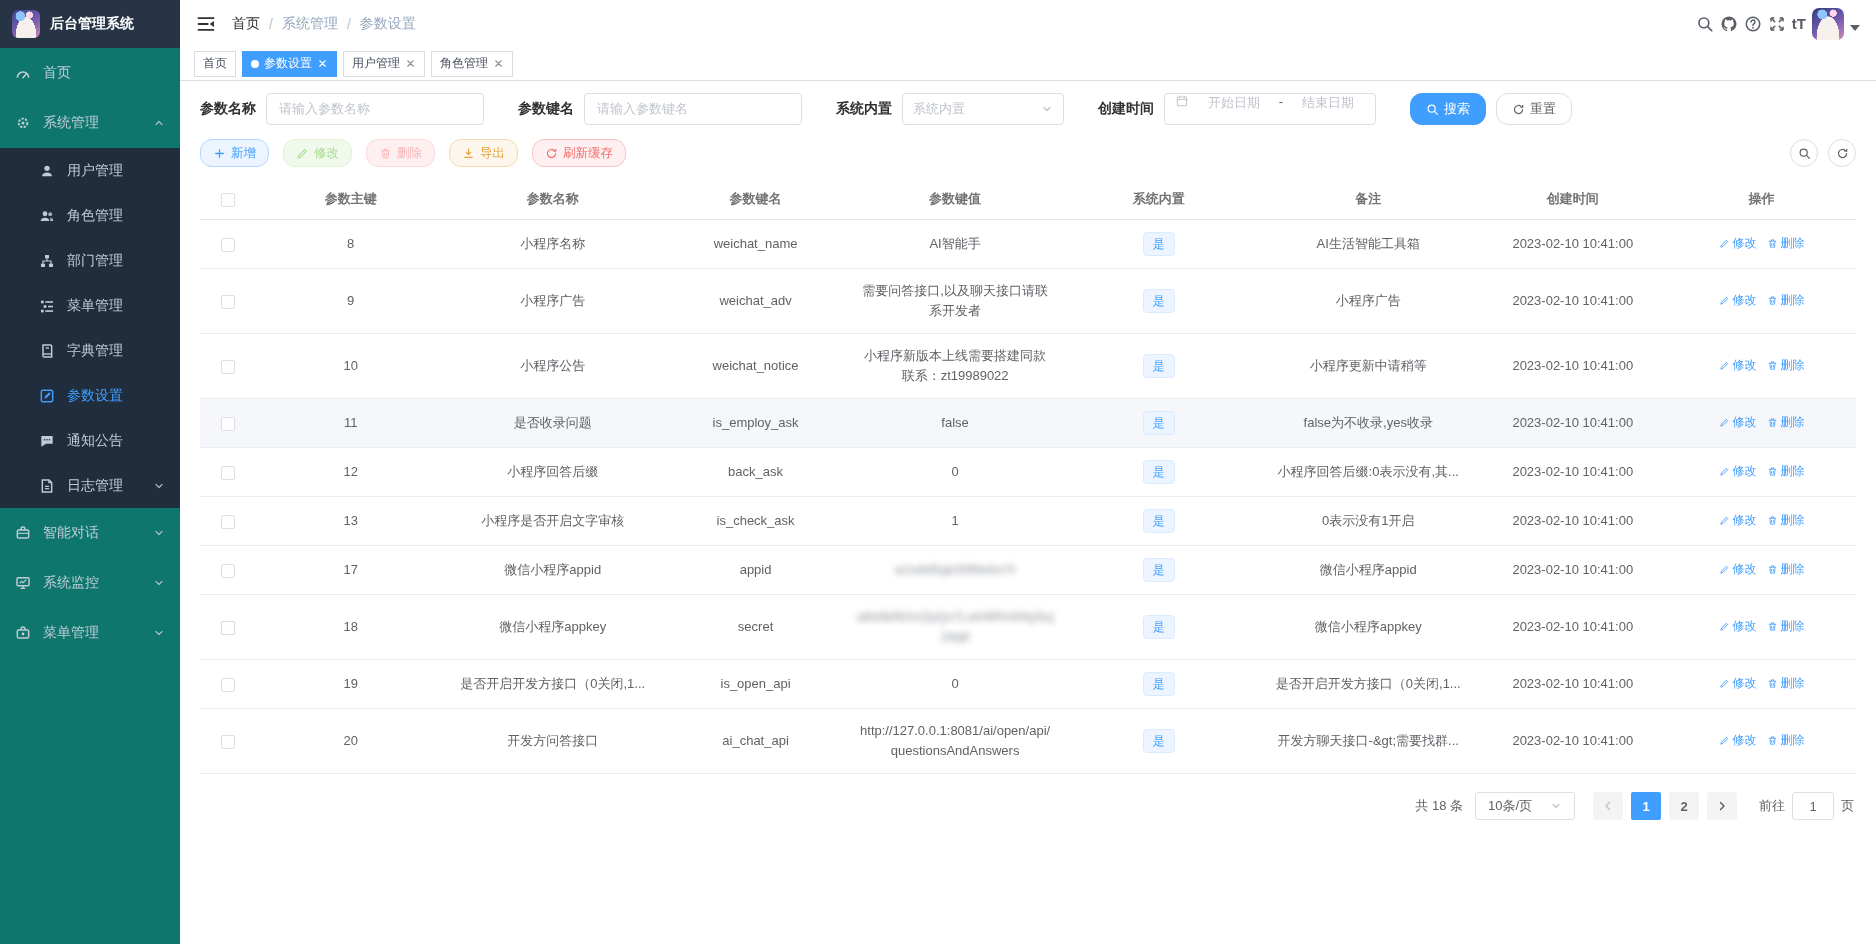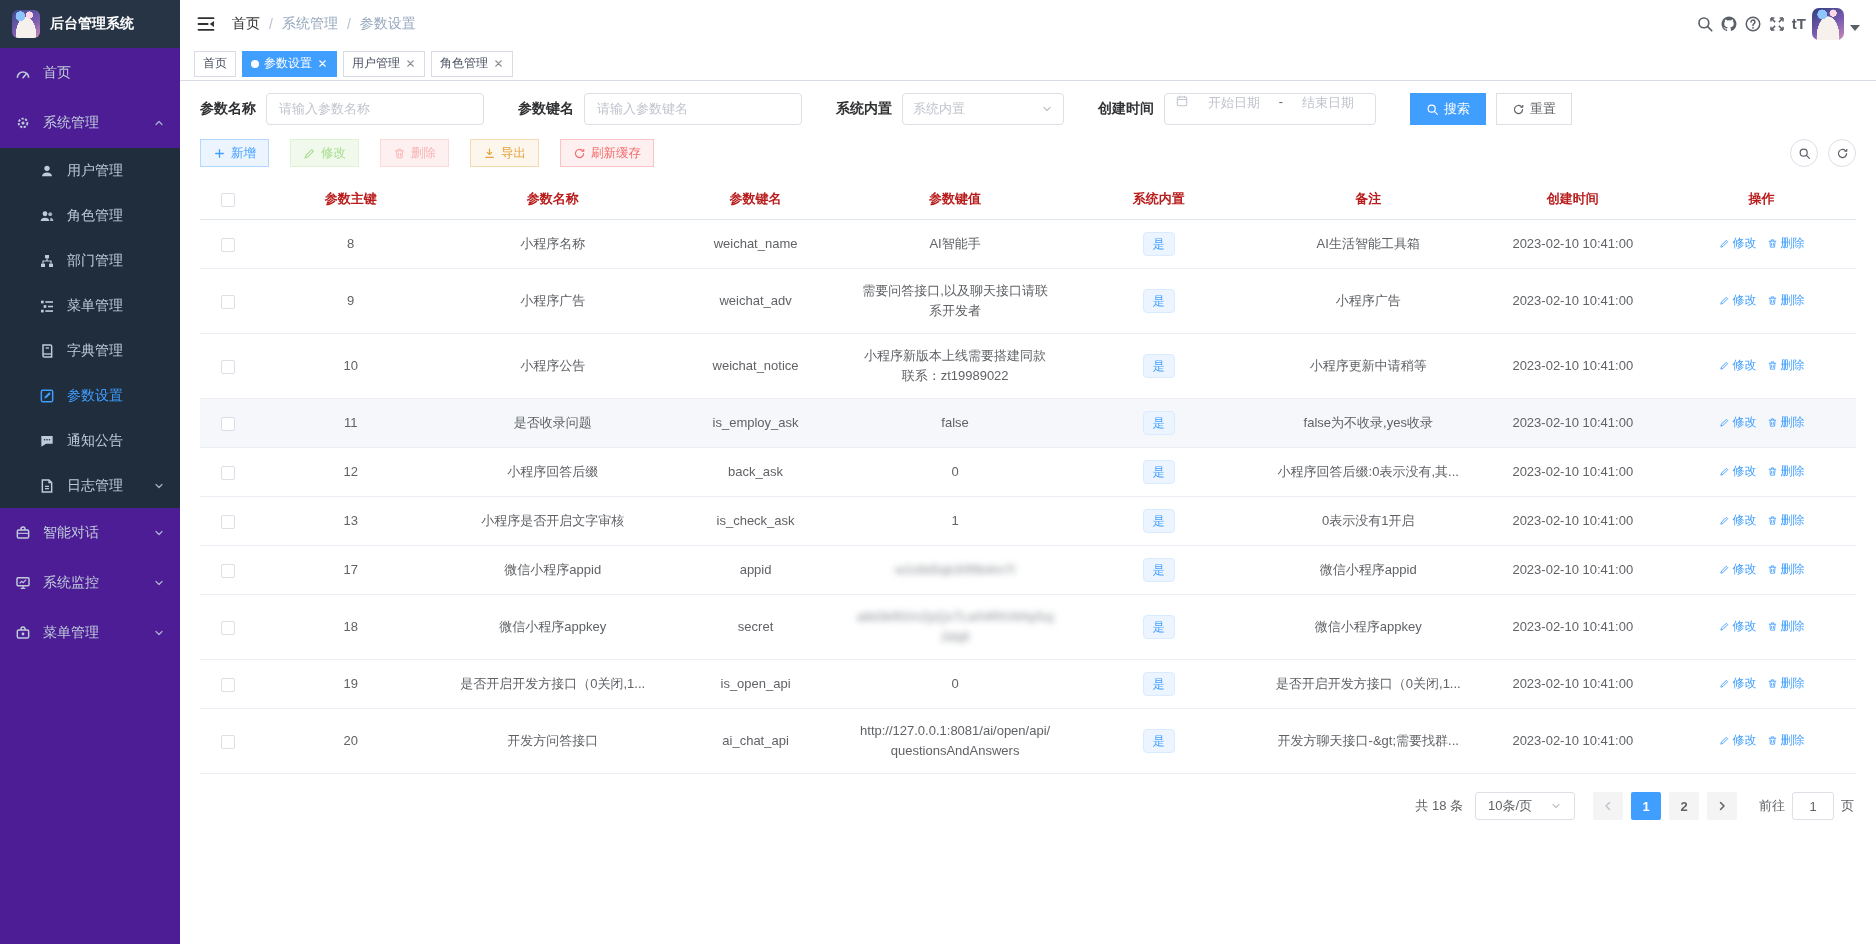--- a/index.html
+++ b/index.html
@@ -1,21 +1,21 @@
 <!DOCTYPE html>
 <html><head>
 <meta charset="utf-8">
 <style>
   * { margin:0; padding:0; box-sizing:border-box; }
   html,body { width:1876px; height:944px; overflow:hidden; }
   body { display:flex; font-family:"Liberation Sans",sans-serif; background:#fff; color:#606266; }
   svg { display:block; }
 
   
-  .sidebar { width:180px; min-width:180px; height:944px; background:#4c1d95; display:flex; flex-direction:column; }
+  .sidebar { width:180px; min-width:180px; height:944px; background:#0f766e; display:flex; flex-direction:column; }
   .logo { height:48px; background:#263445; display:flex; align-items:center; gap:10px; padding:0 12px; }
   .logo-img { width:28px; height:28px; border-radius:6px; flex-shrink:0;
     background:
       radial-gradient(circle at 62% 18%, #ffd9e8 0 12%, transparent 13%),
       radial-gradient(circle at 30% 22%, #8ec5ff 0 16%, transparent 17%),
       radial-gradient(ellipse at 50% 95%, #f5f0ec 0 52%, transparent 53%),
       linear-gradient(150deg,#3a4a8c 0%, #7a5bb0 55%, #c98bb8 100%); }
   .logo-title { color:#fff; font-size:14px; font-weight:bold; white-space:nowrap; }
   .menu { flex:1; overflow:hidden; }
   .menu-item { height:50px; display:flex; align-items:center; gap:12px; padding:0 15px;
@@ -76,44 +76,44 @@
     display:flex; align-items:center; justify-content:space-between; padding:0 10px; cursor:pointer; }
   .f-select .sel-text { font-size:13px; color:#c0c4cc; }
   .f-select .sel-arrow { width:12px; height:12px; color:#c0c4cc; }
   .f-select .sel-arrow svg { width:12px; height:12px; }
   .f-date { width:212px; height:32px; border:1px solid #dcdfe6; border-radius:4px;
     display:flex; gap:8px; padding:0 10px; cursor:pointer; }
   .f-date .cal-icon { width:14px; height:14px; color:#c0c4cc; }
   .f-date .cal-icon svg { width:14px; height:14px; }
   .f-date .d-ph { font-size:13px; color:#c0c4cc; flex:1; text-align:center; }
   .f-date .d-sep { font-size:13px; color:#606266; }
-  .btn { height:32px; border-radius:0; display:inline-flex; align-items:center; gap:5px;
+  .btn { height:32px; border-radius:12px; display:inline-flex; align-items:center; gap:5px;
     padding:0 15px; font-size:13px; cursor:pointer; border:1px solid transparent; white-space:nowrap;
     font-family:Liberation Mono, monospace; background:#fff; }
   .btn .b-icon { width:13px; height:13px; }
   .btn .b-icon svg { width:13px; height:13px; }
   .btn-primary { background:#409eff; border-color:#409eff; color:#fff; }
   .btn-default { border-color:#dcdfe6; color:#606266; }
 
   .toolbar { display:flex; align-items:center; margin-bottom:12px; }
-  .tb-group { display:flex; align-items:flex-end; gap:21px; }
+  .tb-group { display:flex; align-items:flex-end; gap:14px; }
   .btn-sm { height:28px; padding:0 12px; font-size:12.5px; }
   .btn-add     { color:#409eff; background:#ecf5ff; border-color:#b3d8ff; }
   .btn-edit    { color:#a6dd8d; background:#f0f9eb; border-color:#e0f2d4; }
   .btn-del     { color:#f9b4b4; background:#fef0f0; border-color:#fbdada; }
   .btn-export  { color:#e6a23c; background:#fdf6ec; border-color:#f5dab1; }
   .btn-refresh { color:#f56c6c; background:#fef0f0; border-color:#fbc4c4; }
   .tb-right { margin-left:auto; display:flex; gap:10px; }
   .circle-btn { width:28px; height:28px; border-radius:50%; border:1px solid #dcdfe6;
     display:flex; align-items:center; justify-content:center; color:#5a5e66; cursor:pointer; background:#fff; }
   .circle-btn svg { width:13px; height:13px; }
 
   
   table { width:100%; border-collapse:collapse; table-layout:fixed; }
-  th { font-size:13px; color:#b91c1c; font-weight:bold; padding:11px 6px;
+  th { font-size:13px; color:#737373; font-weight:bold; padding:11px 6px;
     border-bottom:1px solid #dfe6ec; text-align:center; }
   td { font-size:13px; color:#606266; padding:12px 6px; border-bottom:1px solid #ebeef5;
     text-align:center; line-height:20px; overflow:hidden; }
   tr.highlight td { background:#f5f7fa; }
   .nowrap { white-space:nowrap; text-overflow:ellipsis; }
   .wrapcell { word-break:break-all; }
   .checkbox { width:14px; height:14px; border:1px solid #dcdfe6; border-radius:2px;
     display:inline-block; background:#fff; cursor:pointer; vertical-align:middle; }
   .tag-yes { display:inline-block; min-width:28px; padding:0 9px; height:24px; line-height:22px;
     background:#ecf5ff; border:1px solid #d9ecff; border-radius:4px; color:#409eff; font-size:12px; }

